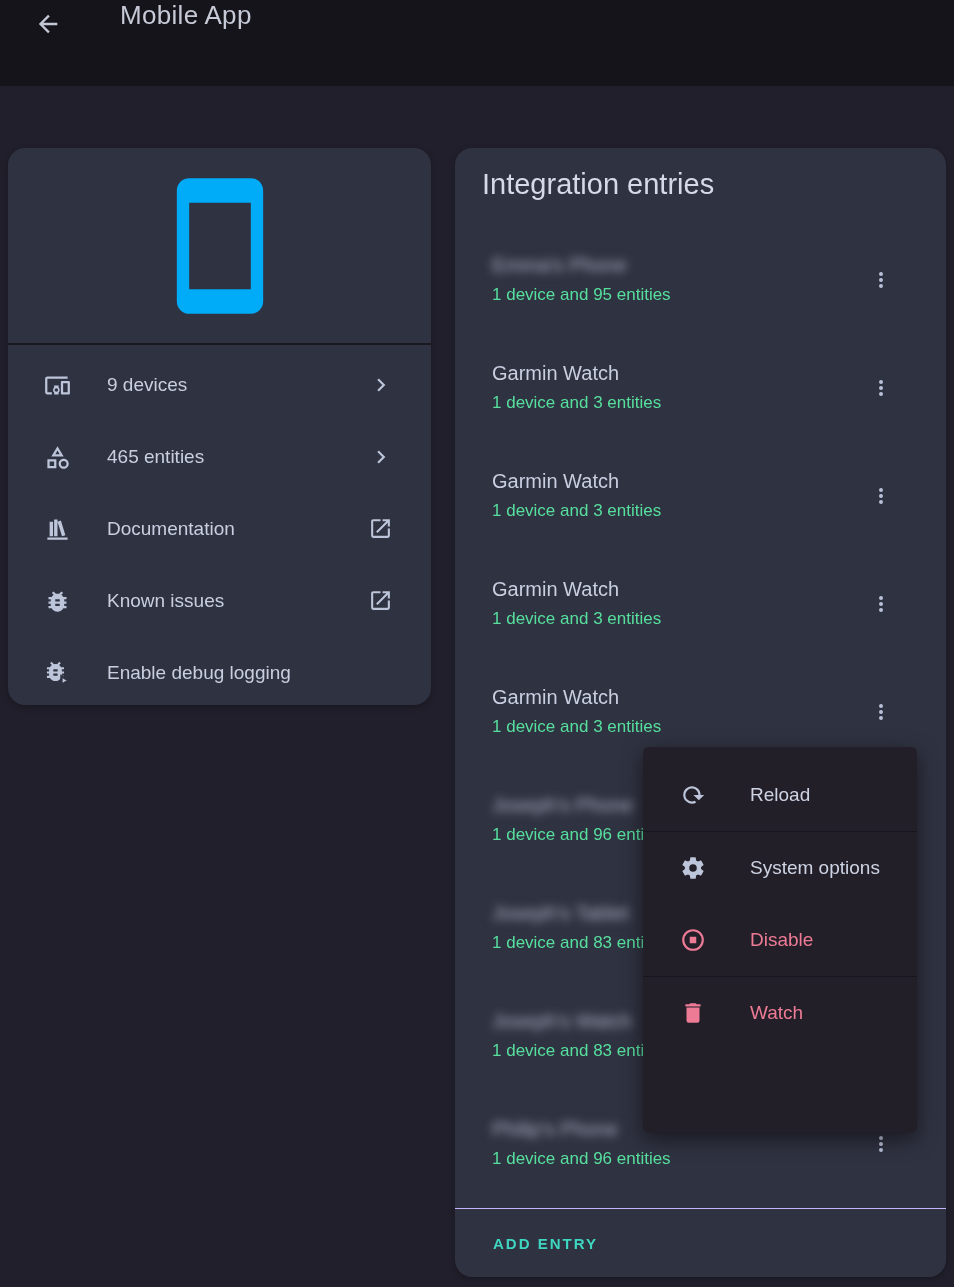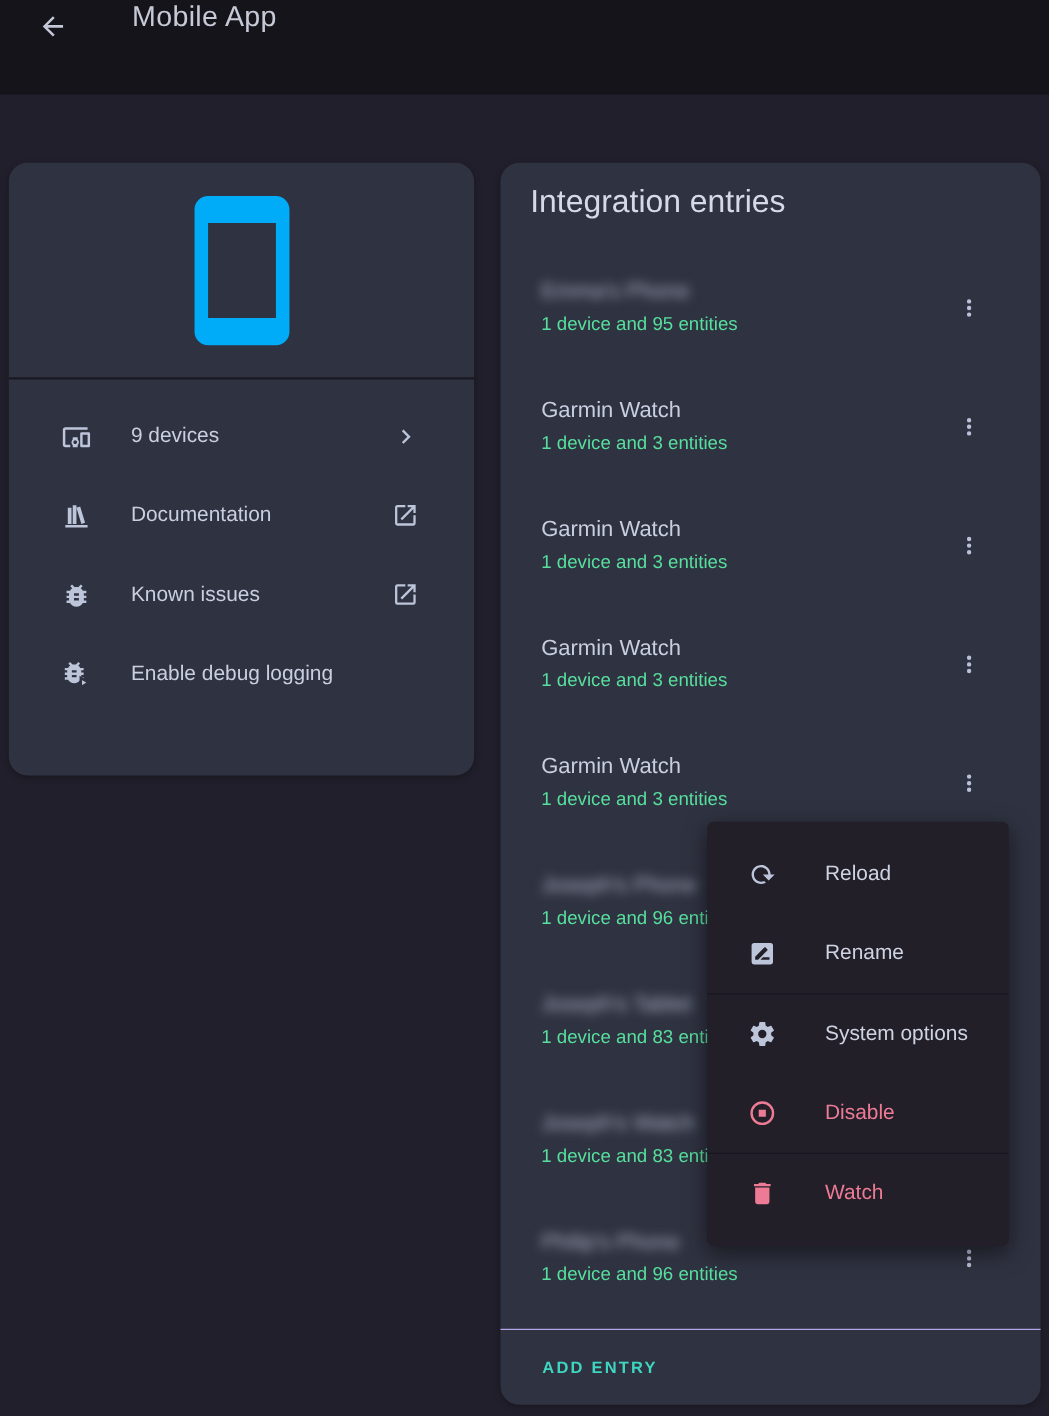--- a/index.html
+++ b/index.html
@@ -32,21 +32,21 @@
   
   .card{
     position:absolute;background:#2f3240;border-radius:17px;
     box-shadow:0 2px 6px rgba(0,0,0,.25);
   }
   .overview-card{left:8px;top:148px;width:423px;height:557px;}
   .overview-header{
     height:197px;display:flex;align-items:center;justify-content:center;
     border-bottom:2px solid #191821;
   }
-  .overview-list{padding:16px;}
+  .overview-list{padding:4px;}
   .overview-row{
     height:72px;display:flex;align-items:center;position:relative;
     padding-left:32px;cursor:pointer;
   }
   .overview-row .row-icon{width:27px;height:27px;color:#bdc5da;}
   .overview-row .row-label{margin-left:36px;font-size:19px;color:#c9cfe1;}
   .overview-row .trailing{
     position:absolute;right:33px;top:50%;transform:translateY(-50%);
     width:26px;height:26px;color:#bdc5da;
   }
@@ -125,20 +125,33 @@
           </svg>
       </span>
       <span class="row-label">9 devices</span>
       <span class="icon trailing">
         <svg width="26" height="26" viewBox="0 0 24 24" fill="currentColor">
             <path d="M8.59,16.58L13.17,12L8.59,7.41L10,6L16,12L10,18L8.59,16.58Z"></path>
           </svg>
       </span>
     </div>
 
+    <div class="overview-row">
+      <span class="icon row-icon">
+        <svg width="27" height="27" viewBox="0 0 24 24" fill="currentColor">
+            <path d="M11,13.5V21.5H3V13.5H11M12,2L17.5,11H6.5L12,2M17.5,13C20,13 22,15 22,17.5C22,20 20,22 17.5,22C15,22 13,20 13,17.5C13,15 15,13 17.5,13M12,5.86L10.08,9H13.92L12,5.86M17.5,15A2.5,2.5 0 0,0 15,17.5A2.5,2.5 0 0,0 17.5,20A2.5,2.5 0 0,0 20,17.5A2.5,2.5 0 0,0 17.5,15M9,15.5H5V19.5H9V15.5Z"></path>
+          </svg>
+      </span>
+      <span class="row-label">465 entities</span>
+      <span class="icon trailing">
+        <svg width="26" height="26" viewBox="0 0 24 24" fill="currentColor">
+            <path d="M8.59,16.58L13.17,12L8.59,7.41L10,6L16,12L10,18L8.59,16.58Z"></path>
+          </svg>
+      </span>
+    </div>
 
     <div class="overview-row">
       <span class="icon row-icon">
         <svg width="27" height="27" viewBox="0 0 24 24" fill="currentColor">
             <path d="M9,3V18H12V3H9M12,5L16,18L19,17L15,4L12,5M5,5V18H8V5H5M3,19V21H21V19H3Z"></path>
           </svg>
       </span>
       <span class="row-label">Documentation</span>
       <span class="icon trailing">
         <svg width="25" height="25" viewBox="0 0 24 24" fill="currentColor">
@@ -286,28 +299,20 @@
 
 <div class="context-menu">
   <div class="menu-item">
     <span class="icon menu-icon">
       <svg width="26" height="26" viewBox="0 0 24 24" fill="currentColor">
           <path d="M19,12H22.32L17.37,16.95L12.42,12H16.97C17,10.46 16.42,8.93 15.24,7.75C12.9,5.41 9.1,5.41 6.76,7.75C4.42,10.09 4.42,13.9 6.76,16.24C8.6,18.08 11.36,18.47 13.58,17.41L15.05,18.88C12,20.69 8,20.29 5.34,17.65C2.22,14.53 2.22,9.47 5.34,6.34C8.46,3.21 13.53,3.21 16.66,6.34C18.22,7.9 19,9.95 19,12Z"></path>
         </svg>
     </span>
     <span class="menu-label">Reload</span>
   </div>
-  <div class="menu-item">
-    <span class="icon menu-icon">
-      <svg width="26" height="26" viewBox="0 0 24 24" fill="currentColor">
-          <path d="M18,17H10.5L12.5,15H18M6,17V14.5L13.88,6.65C14.07,6.45 14.39,6.45 14.59,6.65L16.35,8.41C16.55,8.61 16.55,8.92 16.35,9.12L8.47,17M19,3H5C3.89,3 3,3.89 3,5V19A2,2 0 0,0 5,21H19A2,2 0 0,0 21,19V5C21,3.89 20.1,3 19,3Z"></path>
-        </svg>
-    </span>
-    <span class="menu-label">Rename</span>
-  </div>
   <hr class="menu-divider">
   <div class="menu-item">
     <span class="icon menu-icon">
       <svg width="26" height="26" viewBox="0 0 24 24" fill="currentColor">
           <path d="M12,15.5A3.5,3.5 0 0,1 8.5,12A3.5,3.5 0 0,1 12,8.5A3.5,3.5 0 0,1 15.5,12A3.5,3.5 0 0,1 12,15.5M19.43,12.97C19.47,12.65 19.5,12.33 19.5,12C19.5,11.67 19.47,11.34 19.43,11L21.54,9.37C21.73,9.22 21.78,8.95 21.66,8.73L19.66,5.27C19.54,5.05 19.27,4.96 19.05,5.05L16.56,6.05C16.04,5.66 15.5,5.32 14.87,5.07L14.5,2.42C14.46,2.18 14.25,2 14,2H10C9.75,2 9.54,2.18 9.5,2.42L9.13,5.07C8.5,5.32 7.96,5.66 7.44,6.05L4.95,5.05C4.73,4.96 4.46,5.05 4.34,5.27L2.34,8.73C2.21,8.95 2.27,9.22 2.46,9.37L4.57,11C4.53,11.34 4.5,11.67 4.5,12C4.5,12.33 4.53,12.65 4.57,12.97L2.46,14.63C2.27,14.78 2.21,15.05 2.34,15.27L4.34,18.73C4.46,18.95 4.73,19.03 4.95,18.95L7.44,17.94C7.96,18.34 8.5,18.68 9.13,18.93L9.5,21.58C9.54,21.82 9.75,22 10,22H14C14.25,22 14.46,21.82 14.5,21.58L14.87,18.93C15.5,18.67 16.04,18.34 16.56,17.94L19.05,18.95C19.27,19.03 19.54,18.95 19.66,18.73L21.66,15.27C21.78,15.05 21.73,14.78 21.54,14.63L19.43,12.97Z"></path>
         </svg>
     </span>
     <span class="menu-label">System options</span>
   </div>
   <div class="menu-item danger">

